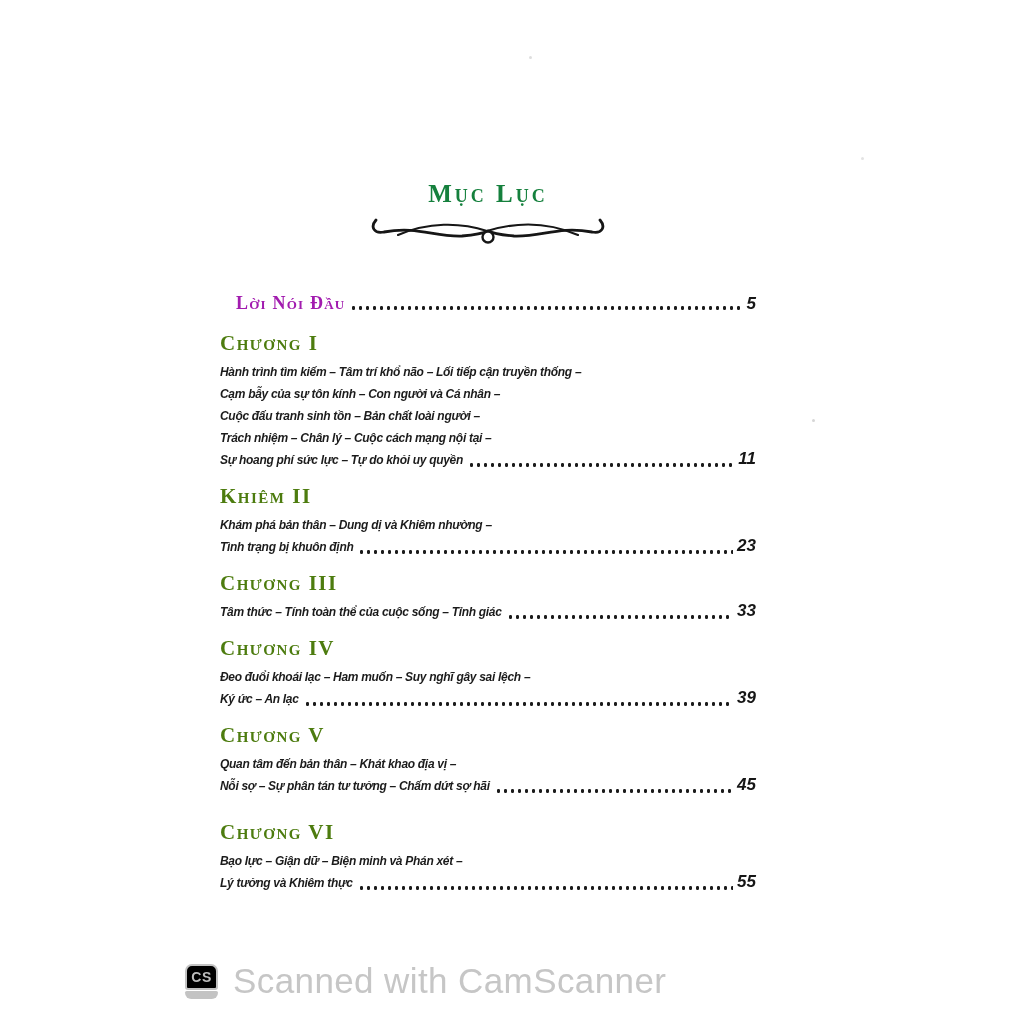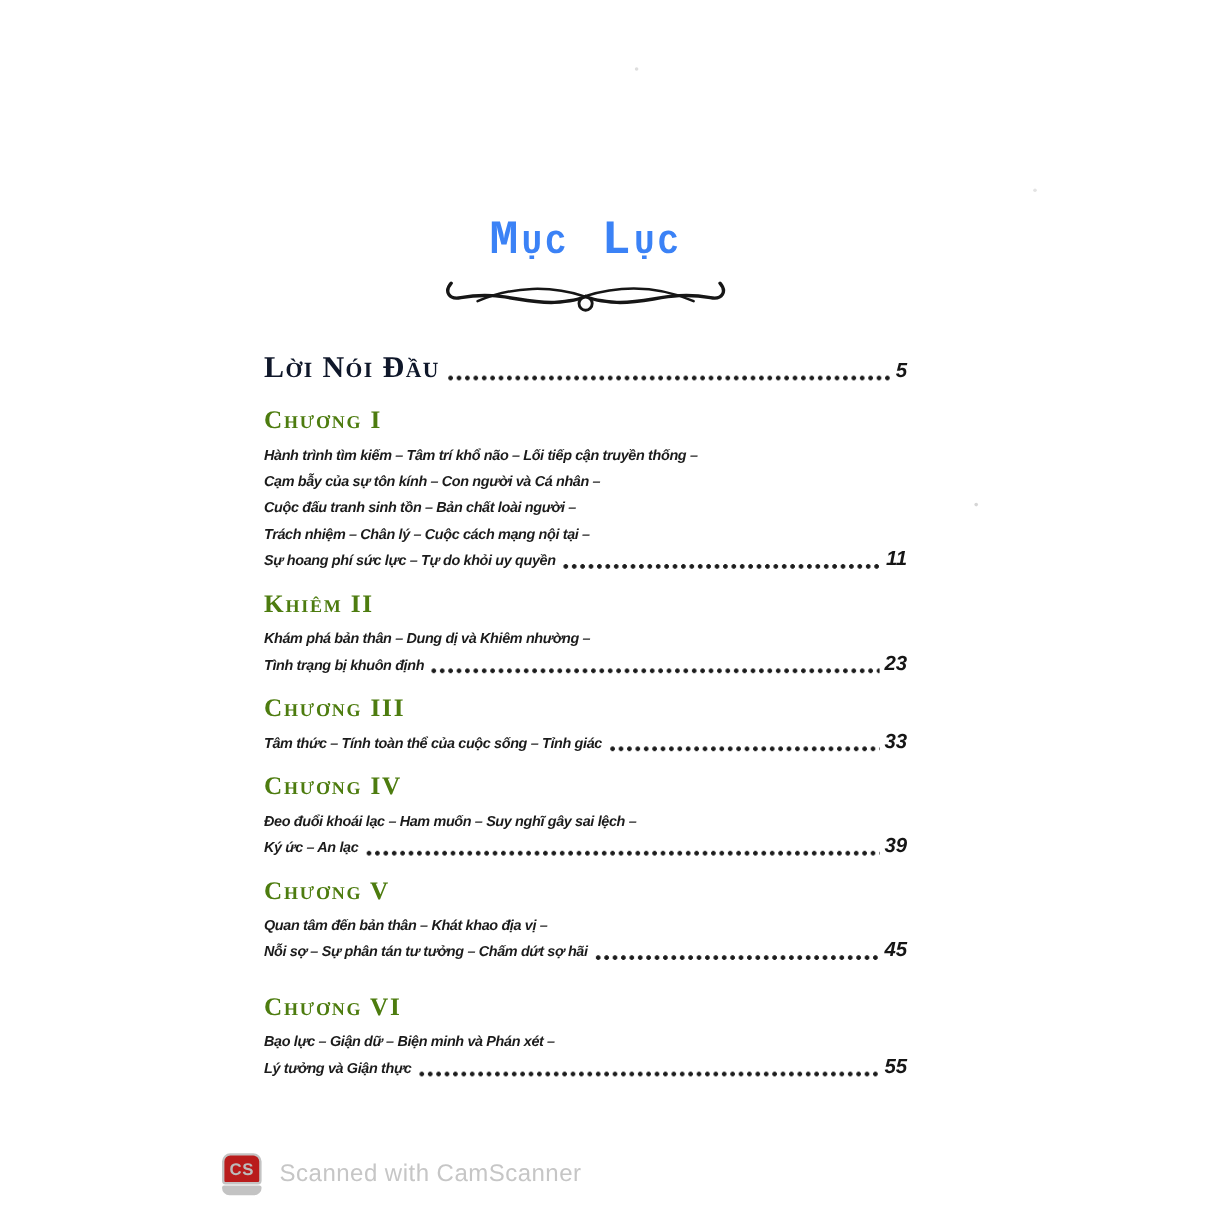--- a/index.html
+++ b/index.html
@@ -17,26 +17,26 @@
 
   
   .title-wrap {
     position: absolute;
     top: 180px;
     left: 220px;
     width: 536px;
     text-align: center;
   }
   .page-title {
-    font-family: Liberation Mono, monospace;
+    font-family: Liberation Serif, serif;
     font-variant: small-caps;
     font-weight: 600;
-    font-size: 40px;
+    font-size: 25px;
     letter-spacing: 3px;
-    color: #3b82f6;
+    color: #15803d;
     line-height: 1.1;
   }
   .flourish {
     display: block;
     margin: 1px auto 0 auto;
   }
 
   
   .toc {
     position: absolute;
@@ -46,24 +46,25 @@
   }
   .entry-row {
     display: flex;
     align-items: baseline;
     width: 100%;
   }
   .front-label {
     font-family: "Liberation Serif", "DejaVu Serif", serif;
     font-variant: small-caps;
     font-weight: 700;
-    font-size: 25px;
+    font-size: 18px;
     letter-spacing: 1.2px;
-    color: #0f172a;
+    color: #a21caf;
     white-space: nowrap;
+    margin-left: 16px;
   }
   .chapter { margin-top: 12px; }
   .chapter.first { margin-top: 16px; }
   .chapter.last { margin-top: 22px; }
   .chapter-heading {
     font-family: "Liberation Serif", "DejaVu Serif", serif;
     font-variant: small-caps;
     font-weight: 600;
     font-size: 21px;
     letter-spacing: 1.5px;
@@ -112,42 +113,42 @@
     top: 961px;
     display: flex;
     align-items: center;
   }
   .cs-badge { width: 33px; }
   .cs-badge-box {
     width: 33px;
     height: 26px;
     border: 2.5px solid #c3c3c3;
     border-radius: 7px 7px 3px 3px;
-    background: #b91c1c;
+    background: #000000;
     display: flex;
     align-items: center;
     justify-content: center;
   }
   .cs-badge-label {
     font-weight: bold;
     font-size: 14px;
     letter-spacing: 0.5px;
     color: #bcbcbc;
     line-height: 1;
   }
   .cs-badge-band {
     width: 33px;
     height: 8px;
     margin-top: 1px;
     background: #c3c3c3;
     border-radius: 2px 2px 7px 7px;
   }
   .watermark-text {
     margin-left: 15px;
-    font-size: 20px;
+    font-size: 35px;
     font-weight: 400;
     letter-spacing: 0.4px;
     color: #c6c6c6;
   }
 </style>
 </head>
 <body>
 
 <div class="page">
 
@@ -228,21 +229,21 @@
           <span class="page-num">45</span>
         </div>
       </div>
     </div>
 
     <div class="chapter last">
       <div class="chapter-heading">Chương VI</div>
       <div class="chapter-lines">
         <div class="body-line">Bạo lực – Giận dữ – Biện minh và Phán xét –</div>
         <div class="entry-row">
-          <span class="body-line">Lý tưởng và Giận thực</span>
+          <span class="body-line">Lý tưởng và Khiêm thực</span>
           <span class="leader"></span>
           <span class="page-num">55</span>
         </div>
       </div>
     </div>
 
   </div>
 
   <div class="speck s1"></div>
   <div class="speck s2"></div>

